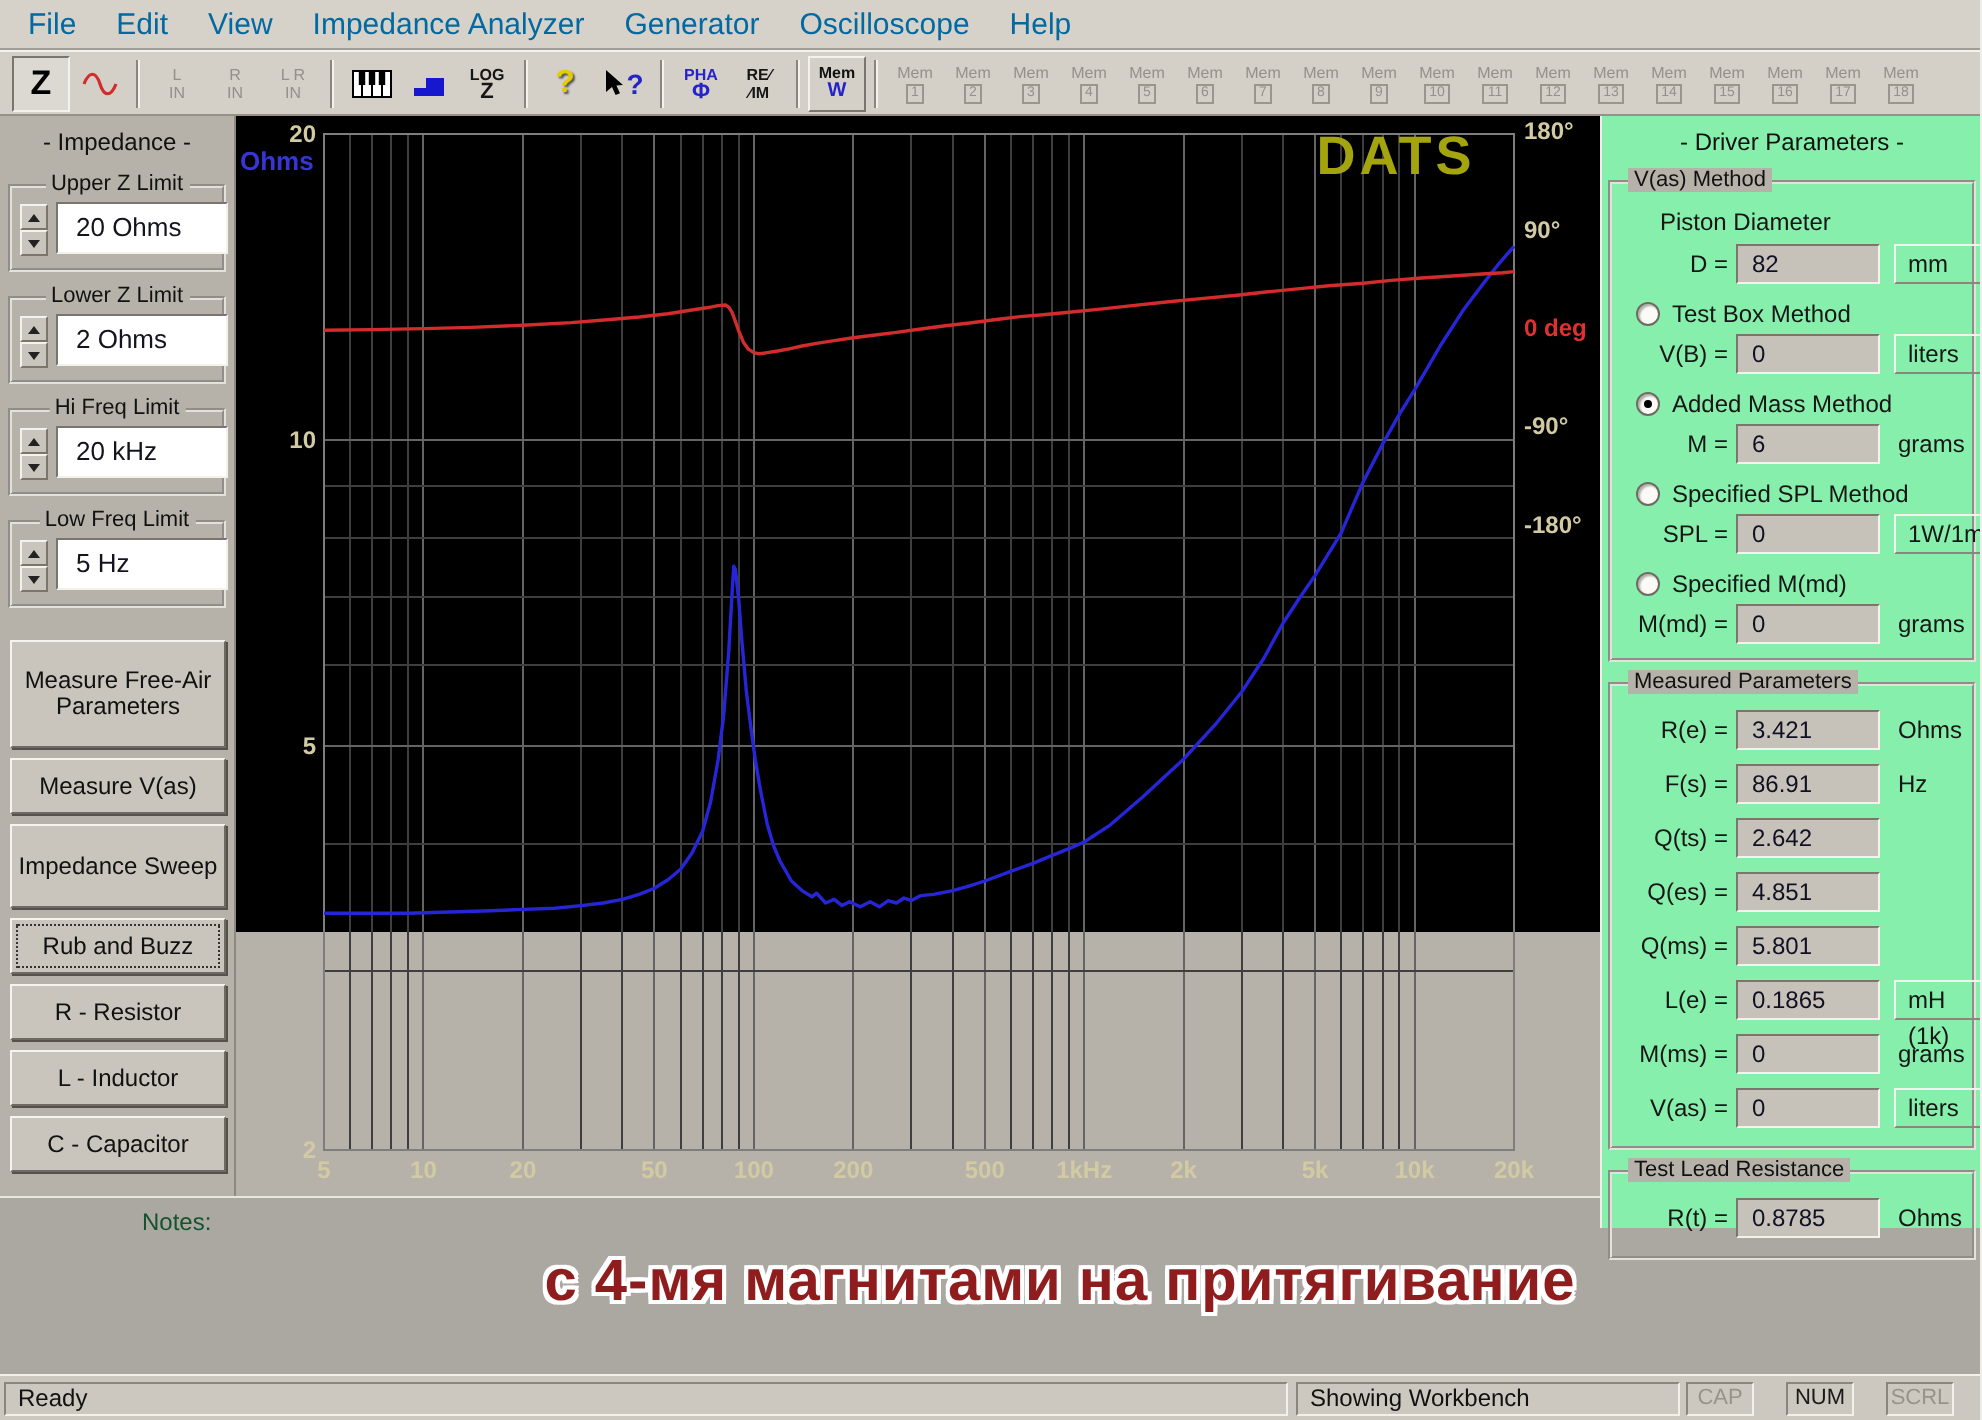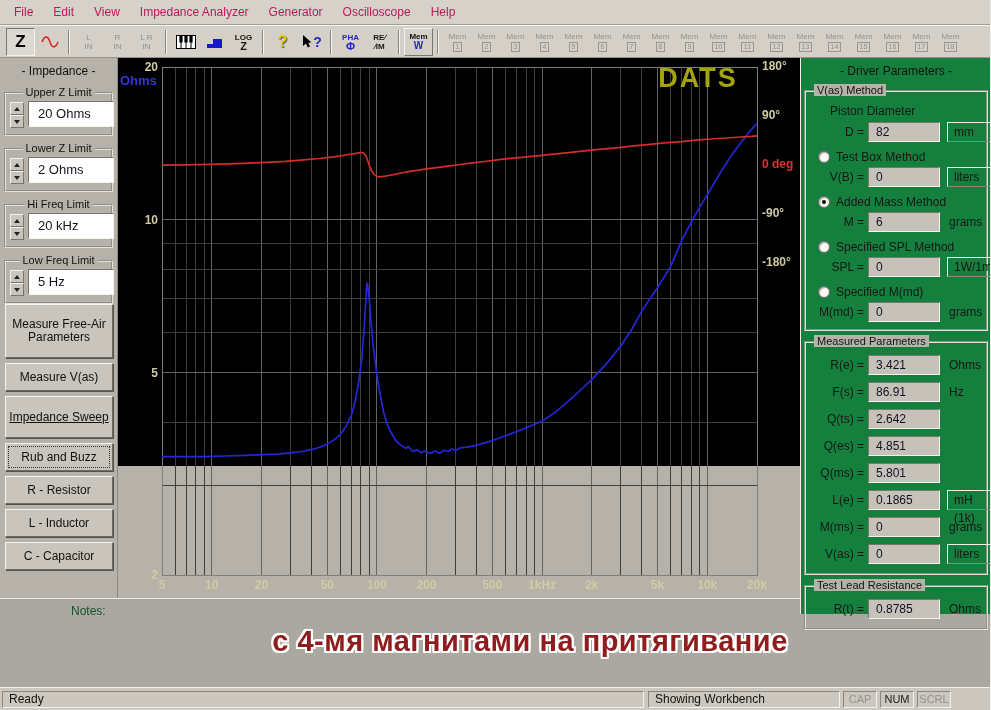--- a/index.html
+++ b/index.html
@@ -4,21 +4,21 @@
 <style>
   * { box-sizing: border-box; margin: 0; padding: 0; }
   html,body { width: 991px; height: 710px; }
   body { font-family: "Liberation Sans", sans-serif; font-size: 11px; color:#161616; }
   .window { position: relative; width: 991px; height: 710px; background:#b6b2aa; overflow: hidden;
             border-right:1px solid #f0eee8; }
 
   
   .menubar { position:absolute; left:0; top:0; width:991px; height:25px; background:#d6d2ca;
              display:flex; align-items:center; padding-left:4px; border-bottom:1px solid #a29e96; }
-  .menu-item { padding:0 10px; font-size:12px; color:#be185d; height:25px; line-height:25px; cursor:default; }
+  .menu-item { padding:0 10px; font-size:15px; color:#0369a1; height:25px; line-height:25px; cursor:default; }
 
   
   .toolbar { position:absolute; left:0; top:25px; width:991px; height:33px; background:#d4d0c8;
              border-top:1px solid #f4f2ec; border-bottom:1px solid #96928a;
              display:flex; align-items:center; padding-left:6px; overflow:hidden; }
   .tbtn { width:29px; height:28px; display:flex; flex-direction:column; align-items:center; justify-content:center;
           border:1px solid transparent; flex-shrink:0; }
   .tbtn.pressed { border-color:#7a766e #f4f2ec #f4f2ec #7a766e; background:#dcd9d2; }
   .tbtn.raised  { border-color:#f4f2ec #7a766e #7a766e #f4f2ec; }
   .tsep { width:2px; height:24px; border-left:1px solid #8a867e; border-right:1px solid #f4f2ec; margin:0 4px; flex-shrink:0; }
@@ -46,30 +46,30 @@
             padding:0 3px; font-size:11px; white-space:nowrap; color:#111; }
   .spin-group { height:44px; }
   .spinner { position:absolute; left:4px; top:8px; width:14px; height:26px; }
   .spin-btn { width:14px; height:13px; background:#c9c5bd; border:1px solid;
               border-color:#f4f2ec #7a766e #7a766e #f4f2ec; display:flex; align-items:center; justify-content:center; }
   .tri-up { width:0; height:0; border-left:3px solid transparent; border-right:3px solid transparent; border-bottom:4px solid #222; }
   .tri-dn { width:0; height:0; border-left:3px solid transparent; border-right:3px solid transparent; border-top:4px solid #222; }
   .spin-value { position:absolute; left:22px; top:7px; width:86px; height:26px; background:#ffffff;
                 border:1px solid; border-color:#7a766e #f4f2ec #f4f2ec #7a766e;
                 line-height:24px; padding-left:9px; font-size:13px; color:#14141e; }
-  #side-buttons { margin-top:0; padding:0 5px; }
+  #side-buttons { margin-top:16px; padding:0 5px; }
   .side-btn { display:block; width:108px; margin:0 auto 5px auto; background:#c9c5bd;
               border:1px solid; border-color:#f6f4ee #6e6a62 #6e6a62 #f6f4ee;
               box-shadow:1px 1px 0 #55524c; font-family:"Liberation Sans",sans-serif;
               font-size:12px; color:#111; line-height:13px; cursor:default; }
   .side-btn.focused { outline:1px dotted #333; outline-offset:-4px; }
 
   .chart { position:absolute; left:118px; top:58px; width:682px; height:408px; background:#000; }
 
-  .right-panel { position:absolute; left:800px; top:58px; width:191px; height:556px; background:#15803d;
+  .right-panel { position:absolute; left:800px; top:58px; width:191px; height:556px; background:#86efac;
                  border-left:1px solid #f0eee8; z-index:2; }
   .right-panel .legend { left:8px; transform:none; background:#b6b2aa; }
   .rp-group { margin:10px 3px 0 3px; padding-bottom:6px; }
   .piston { margin:12px 0 2px 24px; font-size:12px; }
   .frow { display:flex; align-items:center; height:23px; }
   .rrow { display:flex; align-items:center; height:17px; margin-top:5px; }
   .plabel { width:58px; text-align:right; font-size:12px; flex-shrink:0; }
   .pinput { width:72px; height:20px; margin-left:4px; background:#c6c2ba; border:1px solid;
             border-color:#7a766e #f4f2ec #f4f2ec #7a766e; line-height:18px; padding-left:7px;
             font-size:12px; color:#101022; flex-shrink:0; }
@@ -95,21 +95,21 @@
                          -2px 0 0 #fff, 2px 0 0 #fff, 0 -2px 0 #fff, 0 2px 0 #fff; }
 
   
   .statusbar { position:absolute; left:0; top:687px; width:991px; height:23px; background:#ccc8c0;
                border-top:1px solid #f2f0ea; z-index:3; }
   .sb-panel { position:absolute; top:3px; height:17px; border:1px solid;
               border-color:#8a867e #f2f0ea #f2f0ea #8a867e; font-size:12px; line-height:15px;
               padding-left:6px; color:#111; }
   #sb-main { left:2px; width:642px; }
   #sb-center { left:648px; width:192px; }
-  .sb-ind { position:absolute; left:843px; top:3px; display:flex; gap:3px; }
+  .sb-ind { position:absolute; left:843px; top:3px; display:flex; gap:16px; }
   .ind { width:34px; height:17px; border:1px solid; border-color:#8a867e #f2f0ea #f2f0ea #8a867e;
          text-align:center; font-size:11px; line-height:15px; color:#1a1a1a; }
   .ind.off { color:#97938b; }
 
   svg text { font-family:"Liberation Sans", sans-serif; }
 </style>
 </head>
 <body>
 
 <div class="window">
@@ -332,21 +332,21 @@
             <div class="spin-btn">
               <div class="tri-dn"></div>
             </div>
           </div>
           <div class="spin-value">5 Hz</div>
         </div>
       </div>
     <div id="side-buttons">
         <button class="side-btn" style="height: 54px;">Measure Free-Air Parameters</button>
         <button class="side-btn" style="height: 28px;">Measure V(as)</button>
-        <button class="side-btn" style="height: 42px; text-decoration: underline;">Impedance Sweep</button>
+        <button class="side-btn" style="height: 42px;">Impedance Sweep</button>
         <button class="side-btn focused" style="height: 28px;">Rub and Buzz</button>
         <button class="side-btn" style="height: 28px;">R - Resistor</button>
         <button class="side-btn" style="height: 28px;">L - Inductor</button>
         <button class="side-btn" style="height: 28px;">C - Capacitor</button>
       </div>
   </div>
 
   <div class="chart">
     <svg id="chart-svg" width="682" height="540">
         <line x1="57.079416087394975" y1="9" x2="57.079416087394975" y2="517" stroke="#3e3e3e" stroke-width="1" shape-rendering="crispEdges"></line>

